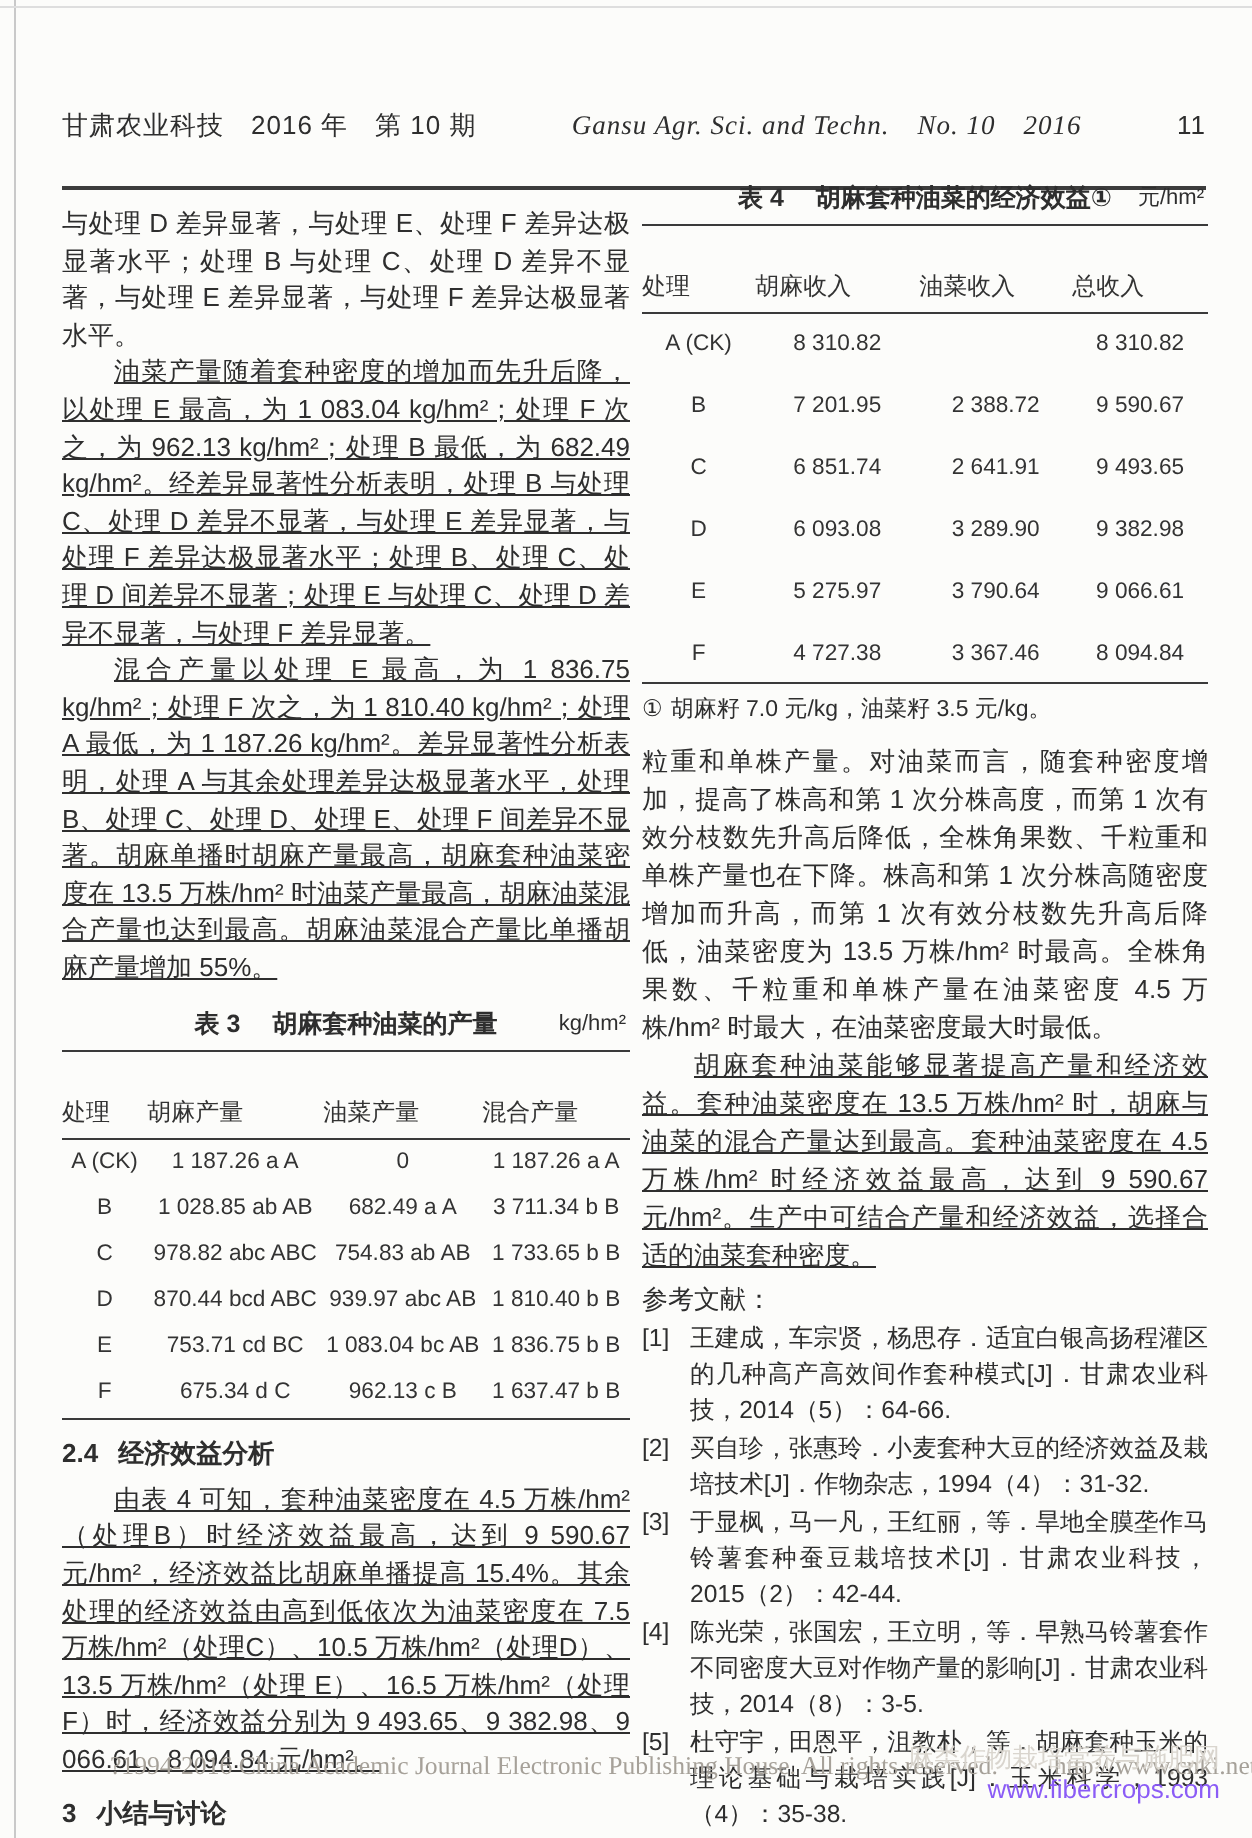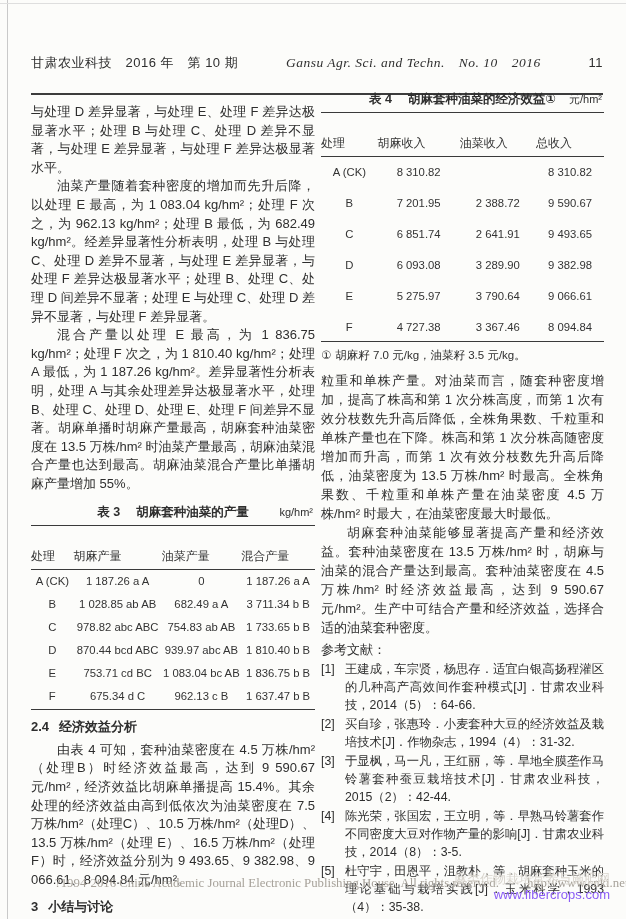--- a/index.html
+++ b/index.html
@@ -16,21 +16,21 @@
   .hdr { position:absolute; top:54px; left:31px; width:572px; display:flex; justify-content:space-between; align-items:baseline; font-size:13px; letter-spacing:.5px; }
   .hdr-center { font-family:"Liberation Serif","DejaVu Serif",serif; font-style:italic; font-size:13.5px; }
   .hdr-page { font-size:13px; }
   .hdr-rule { position:absolute; top:93px; left:31px; width:572px; height:2px; background:#3c3c3c; }
 
   
   .col { position:absolute; width:284px; font-size:13px; line-height:18.6px; text-align:justify; }
   .col-left { left:31px; top:103px; }
   .col-right { left:321px; top:84px; width:283px; line-height:19px; }
   p { margin:0; }
-  .indent { text-indent:2em; }
+  .indent { text-indent:2em;text-decoration:underline; }
 
   
   .sec-h { display:flex; gap:10px; font-weight:bold; margin:8px 0 4px 0; font-size:13px; }
 
   
   .tbl-cap { position:relative; text-align:center; font-size:12.5px; font-weight:bold; margin:10px 0 3px 0; }
   .tbl-cap .cap-label { margin-right:16px; }
   .tbl-cap .cap-unit { position:absolute; right:2px; bottom:0; font-weight:normal; font-size:11px; }
   table { width:100%; border-collapse:collapse; font-size:11.3px; color:#333; }
   thead th { font-weight:normal; font-size:12px; border-top:1.5px solid #3a3a3a; border-bottom:1px solid #3a3a3a; padding:21px 0 3px 0; }

